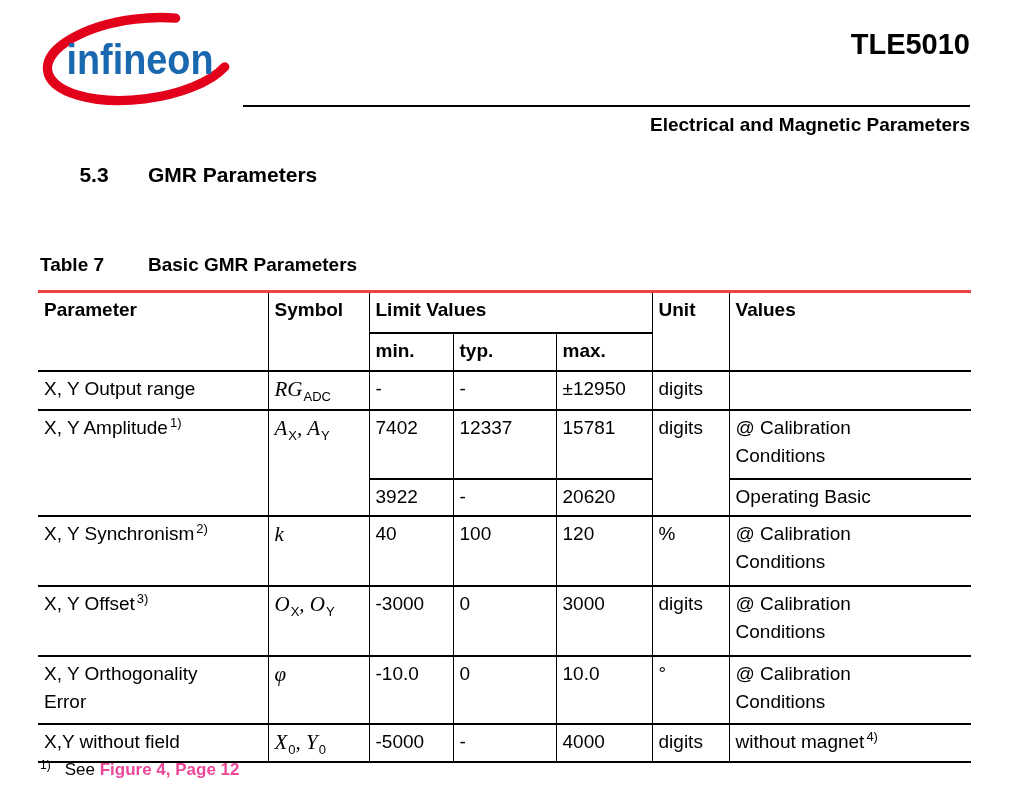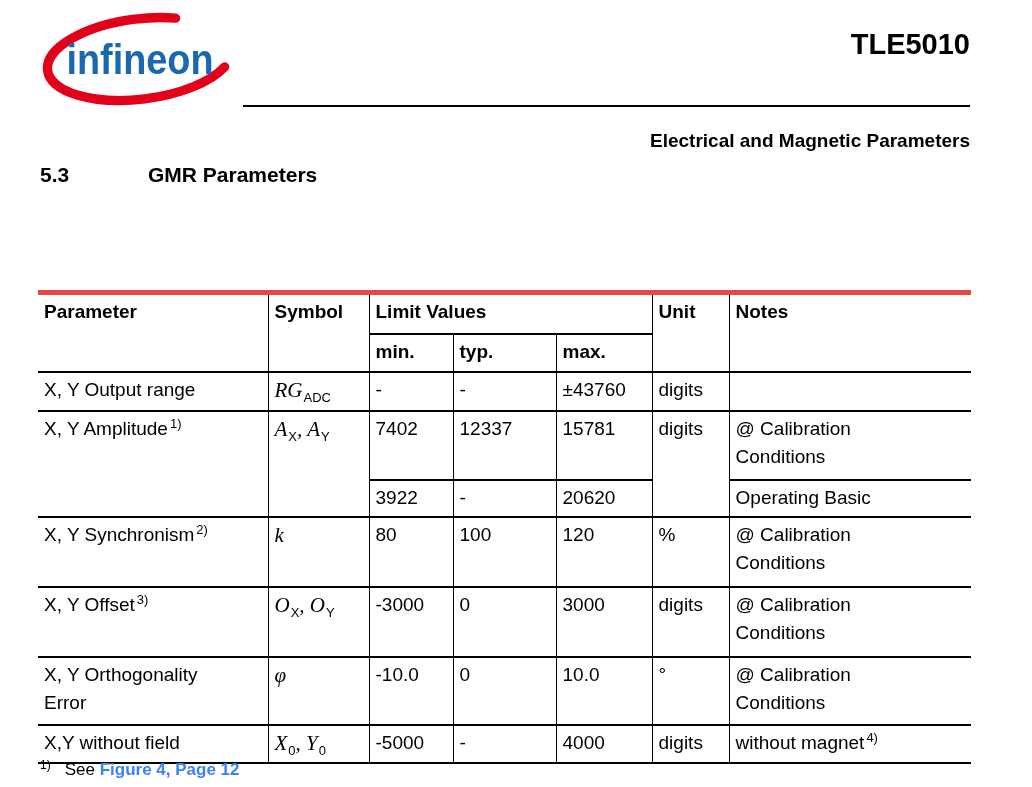--- a/index.html
+++ b/index.html
@@ -4,48 +4,48 @@
 <style>
   html,body { margin:0; padding:0; background:#fff; }
   .page { position:relative; width:1032px; height:787px; background:#ffffff;
           font-family:"Liberation Sans", sans-serif; color:#000; overflow:hidden; }
   .page * { box-sizing:border-box; }
 
   
   .logo { position:absolute; left:42px; top:10px; width:196px; height:98px; }
   .doc-title { position:absolute; top:28px; right:62px; font-size:29px; font-weight:bold; }
   .header-rule { position:absolute; left:243px; top:105px; width:727px; height:2px; background:#000; }
-  .subtitle { position:absolute; top:130px; right:62px; font-size:19px; font-weight:bold; }
-
-  
-  .sechead { position:absolute; left:40px; top:163px; font-size:21px; font-weight:bold; }
+  .subtitle { position:absolute; top:114px; right:62px; font-size:19px; font-weight:bold; }
+
+  
+  .sechead { position:absolute; left:40px; top:163px; font-size:21px; font-weight:bold;text-align:center; }
   .tab { display:inline-block; width:108px; }
   .intro { position:absolute; left:40px; top:213px; font-size:19px; }
   .caption { position:absolute; left:40px; top:254px; font-size:19px; font-weight:bold; }
 
   
   table.gmr { position:absolute; left:38px; top:290px; width:933px;
               border-collapse:collapse; table-layout:fixed; font-size:19px;
-              border-top:5px solid #ef4444; }
+              border-top:3px solid #ef4444; }
   table.gmr th, table.gmr td {
       border-left:1.5px solid #000; border-bottom:2px solid #000;
       padding:3px 6px 2px 6px; vertical-align:top; text-align:left;
       line-height:28px; overflow:hidden; }
   table.gmr .cp { border-left:none; }
   table.gmr th { font-weight:bold; }
 
   .supref { font-size:13px; position:relative; top:-7px; margin-left:2px; }
   .sym    { font-family:"Liberation Serif", serif; font-style:italic; font-size:21px; }
   .ssub   { font-family:"Liberation Sans", sans-serif; font-style:normal; font-size:13px;
             position:relative; top:5px; margin-left:1px;margin-top:40px; }
 
   
   .footnote { position:absolute; left:40px; top:760px; font-size:17px; white-space:nowrap; }
   .fn-marker { font-size:12px; position:relative; top:-6px; margin-right:14px; }
-  .fn-link { color:#3b82f6; font-weight:bold; text-decoration:none; cursor:pointer; }
+  .fn-link { color:#ec4899; font-weight:bold; text-decoration:none; cursor:pointer; }
 </style>
 </head>
 <body>
 
 <div class="page">
 
   <svg class="logo" viewBox="0 0 200 98">
     <g transform="rotate(-7 100 49)">
       <ellipse cx="100" cy="49" rx="95" ry="41" fill="none" stroke="#E2001A" stroke-width="9.5" stroke-linecap="round" stroke-dasharray="352 95" stroke-dashoffset="-22"></ellipse>
     </g>
@@ -54,55 +54,58 @@
 
   <div class="doc-title">TLE5010</div>
   <div class="header-rule"></div>
   <div class="subtitle">Electrical and Magnetic Parameters</div>
 
   <div class="sechead">
     <span class="tab">5.3</span><span>GMR Parameters</span>
   </div>
 
 
+  <div class="caption">
+    <span class="tab">Table 7</span><span>Basic GMR Parameters</span>
+  </div>
 
   <table class="gmr">
     <colgroup>
       <col style="width:230px">
         <col style="width:101px">
         <col style="width:84px">
       <col style="width:103px">
         <col style="width:96px">
         <col style="width:77px">
         <col style="width:242px">
     </colgroup>
     <tbody>
         <tr style="height:41px">
       <th class="cp" rowspan="2">Parameter</th>
       <th rowspan="2">Symbol</th>
       <th colspan="3">Limit Values</th>
       <th rowspan="2">Unit</th>
-      <th rowspan="2">Notes</th>
+      <th rowspan="2">Values</th>
     </tr>
     <tr style="height:38px">
       <th>min.</th>
       <th>typ.</th>
       <th>max.</th>
     </tr>
 
     <tr style="height:39px">
       <td class="cp">
         <span>X, Y Output range</span>
       </td>
       <td>
         <span class="sym"><span>RG</span><span class="ssub">ADC</span></span>
       </td>
       <td>-</td>
       <td>-</td>
-      <td>±43760</td>
+      <td>±12950</td>
       <td>digits</td>
       <td></td>
     </tr>
 
     <tr style="height:69px">
       <td class="cp" rowspan="2">
         <span>X, Y Amplitude</span><span class="supref">1)</span>
       </td>
       <td rowspan="2">
         <span class="sym"><span>A</span><span class="ssub">X</span><span>, </span><span>A</span><span class="ssub">Y</span></span>
@@ -126,21 +129,21 @@
       </td>
     </tr>
 
     <tr style="height:70px">
       <td class="cp">
         <span>X, Y Synchronism</span><span class="supref">2)</span>
       </td>
       <td>
         <span class="sym"><span>k</span></span>
       </td>
-      <td>80</td>
+      <td>40</td>
       <td>100</td>
       <td>120</td>
       <td>%</td>
       <td>
         <div>@ Calibration</div>
         <div>Conditions</div>
       </td>
     </tr>
 
     <tr style="height:70px">

